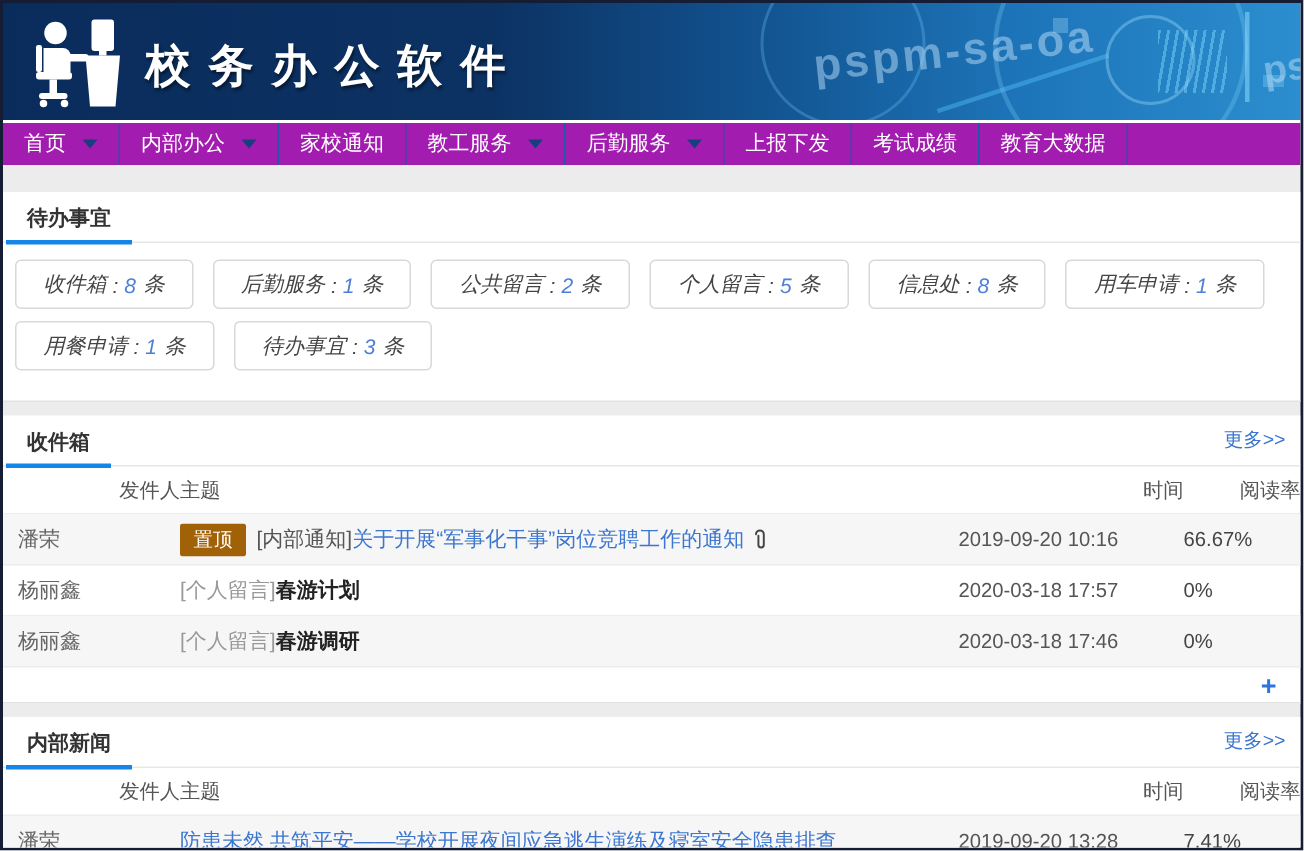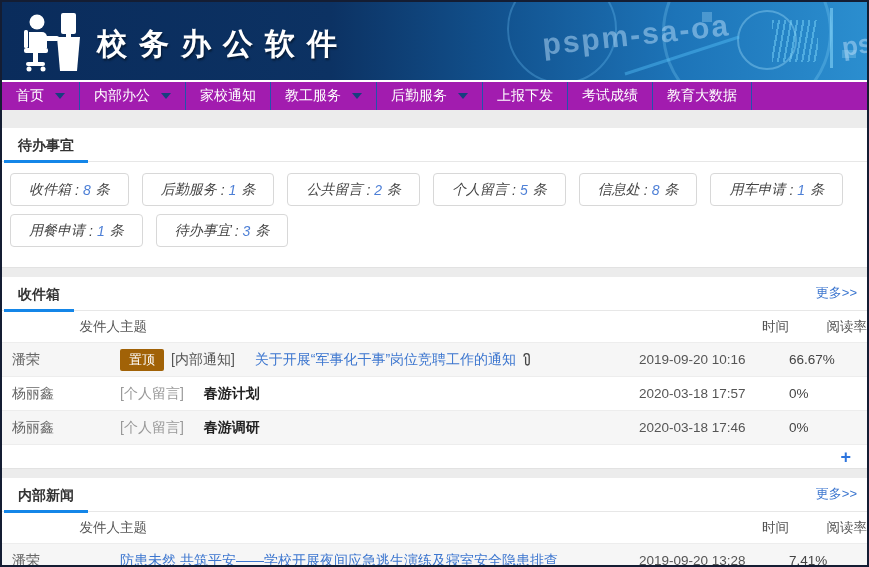--- a/index.html
+++ b/index.html
@@ -59,21 +59,21 @@
   
   .trow { display:flex; align-items:center; border-bottom:1px solid #ededed; min-height:34px; font-size:14px; }
   .trow.thead { color:#555; font-size:13.5px; min-height:32px;text-align:right; }
   .trow.alt { background:#f6f6f6; }
   .c1 { width:118px; padding-left:10px; color:#666; }
   .c2 { flex:1; display:flex; align-items:center; overflow:hidden; white-space:nowrap; }
   .c3 { width:150px; color:#555; font-size:13.5px; }
   .c4 { width:78px; color:#444; font-size:13.5px; }
   .thead .c1,.thead .c2,.thead .c3,.thead .c4 { color:#555; }
   .badge { background:#a16207; color:#fff; font-size:13px; padding:2px 9px; border-radius:2px; margin-right:7px; }
-  .prefix { color:#999; margin-right:20px; }
+  .prefix { color:#999; margin-right:0; }
   .prefix.dark { color:#555; }
   .subj-link { color:#3c76cf; text-decoration:none; cursor:pointer; }
   .subj-bold { color:#222; font-weight:bold; }
   .clip { margin-left:5px; display:inline-flex; }
   .plus-row { display:flex; justify-content:flex-end; align-items:center; height:24px; padding-right:16px; }
   .plus { color:#2d74dd; font-weight:900; font-size:18px; line-height:1; cursor:pointer; }
   .inbox-panel { height:192px; }
   .news-panel { height:103px; }
 </style>
 </head>

